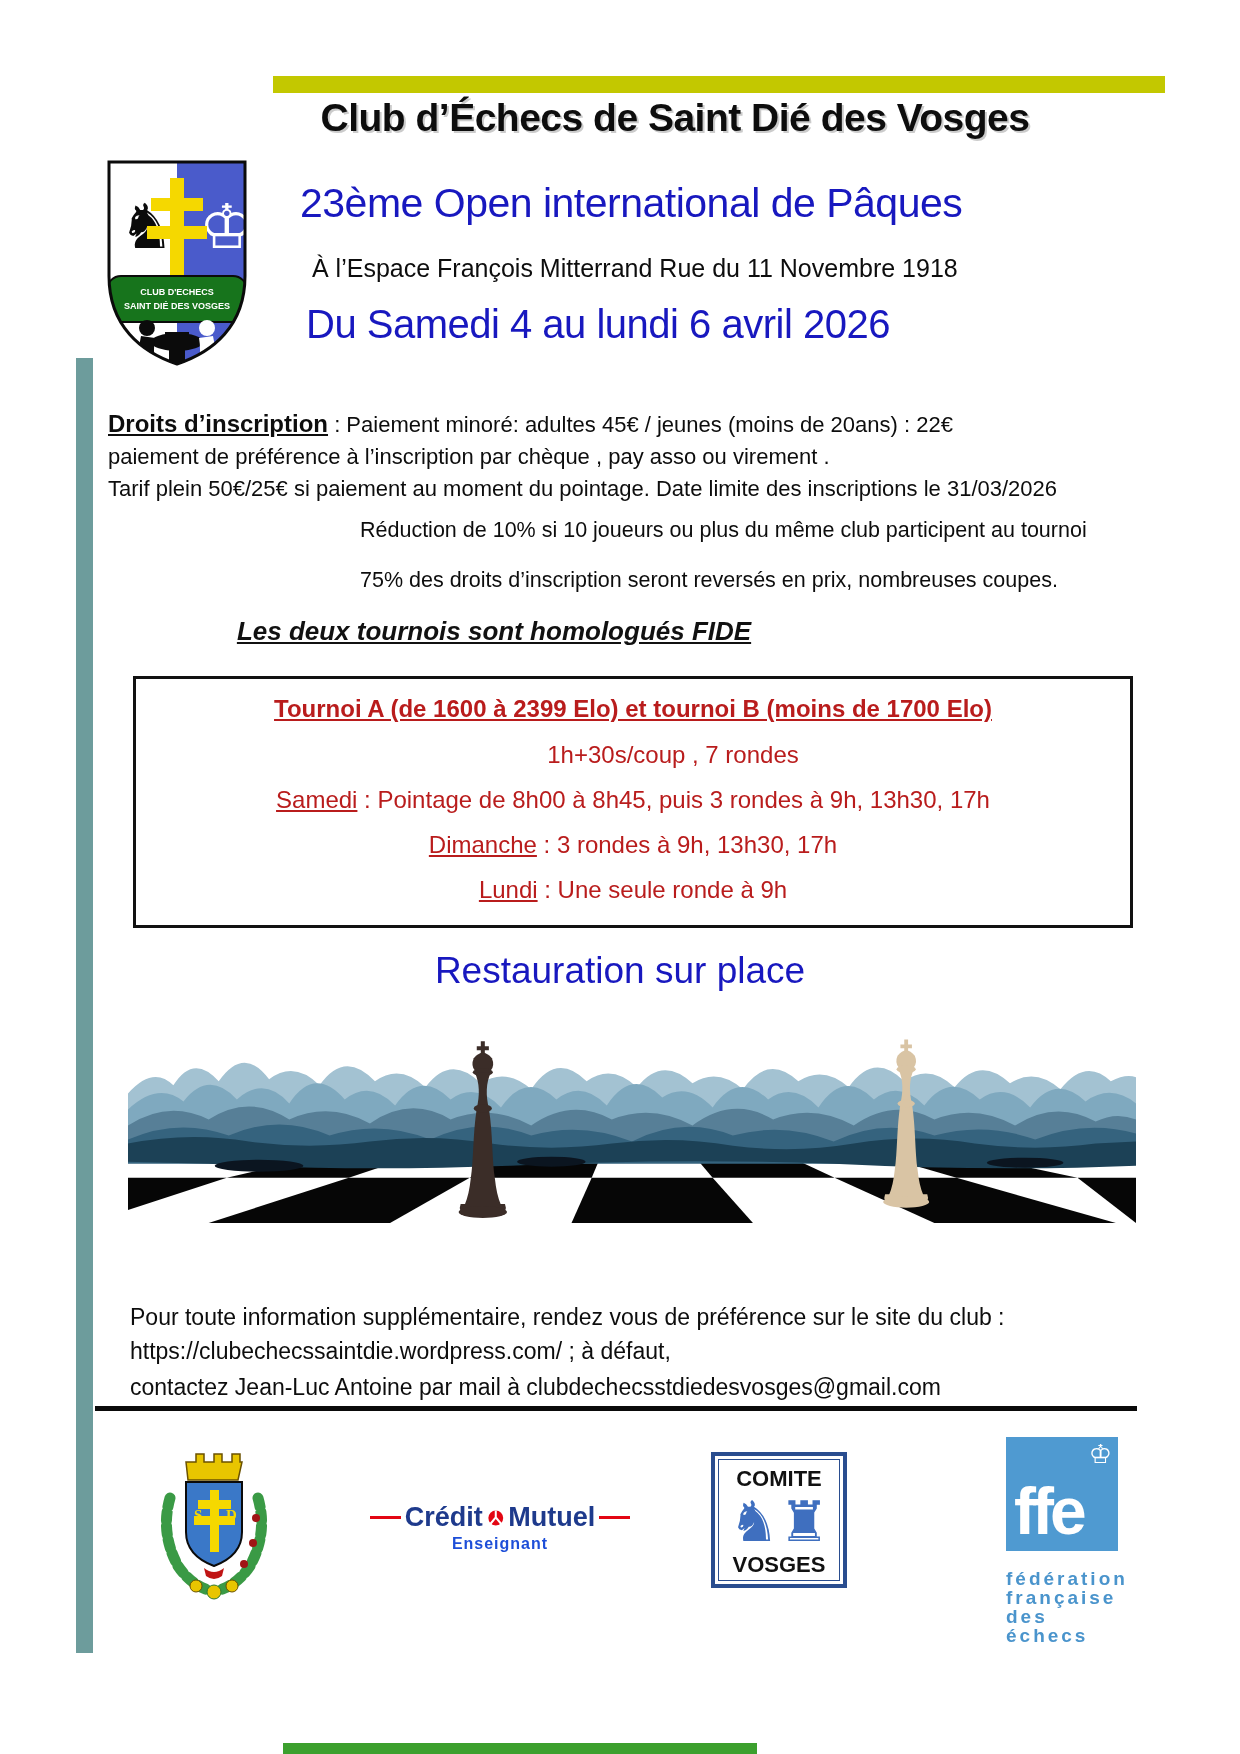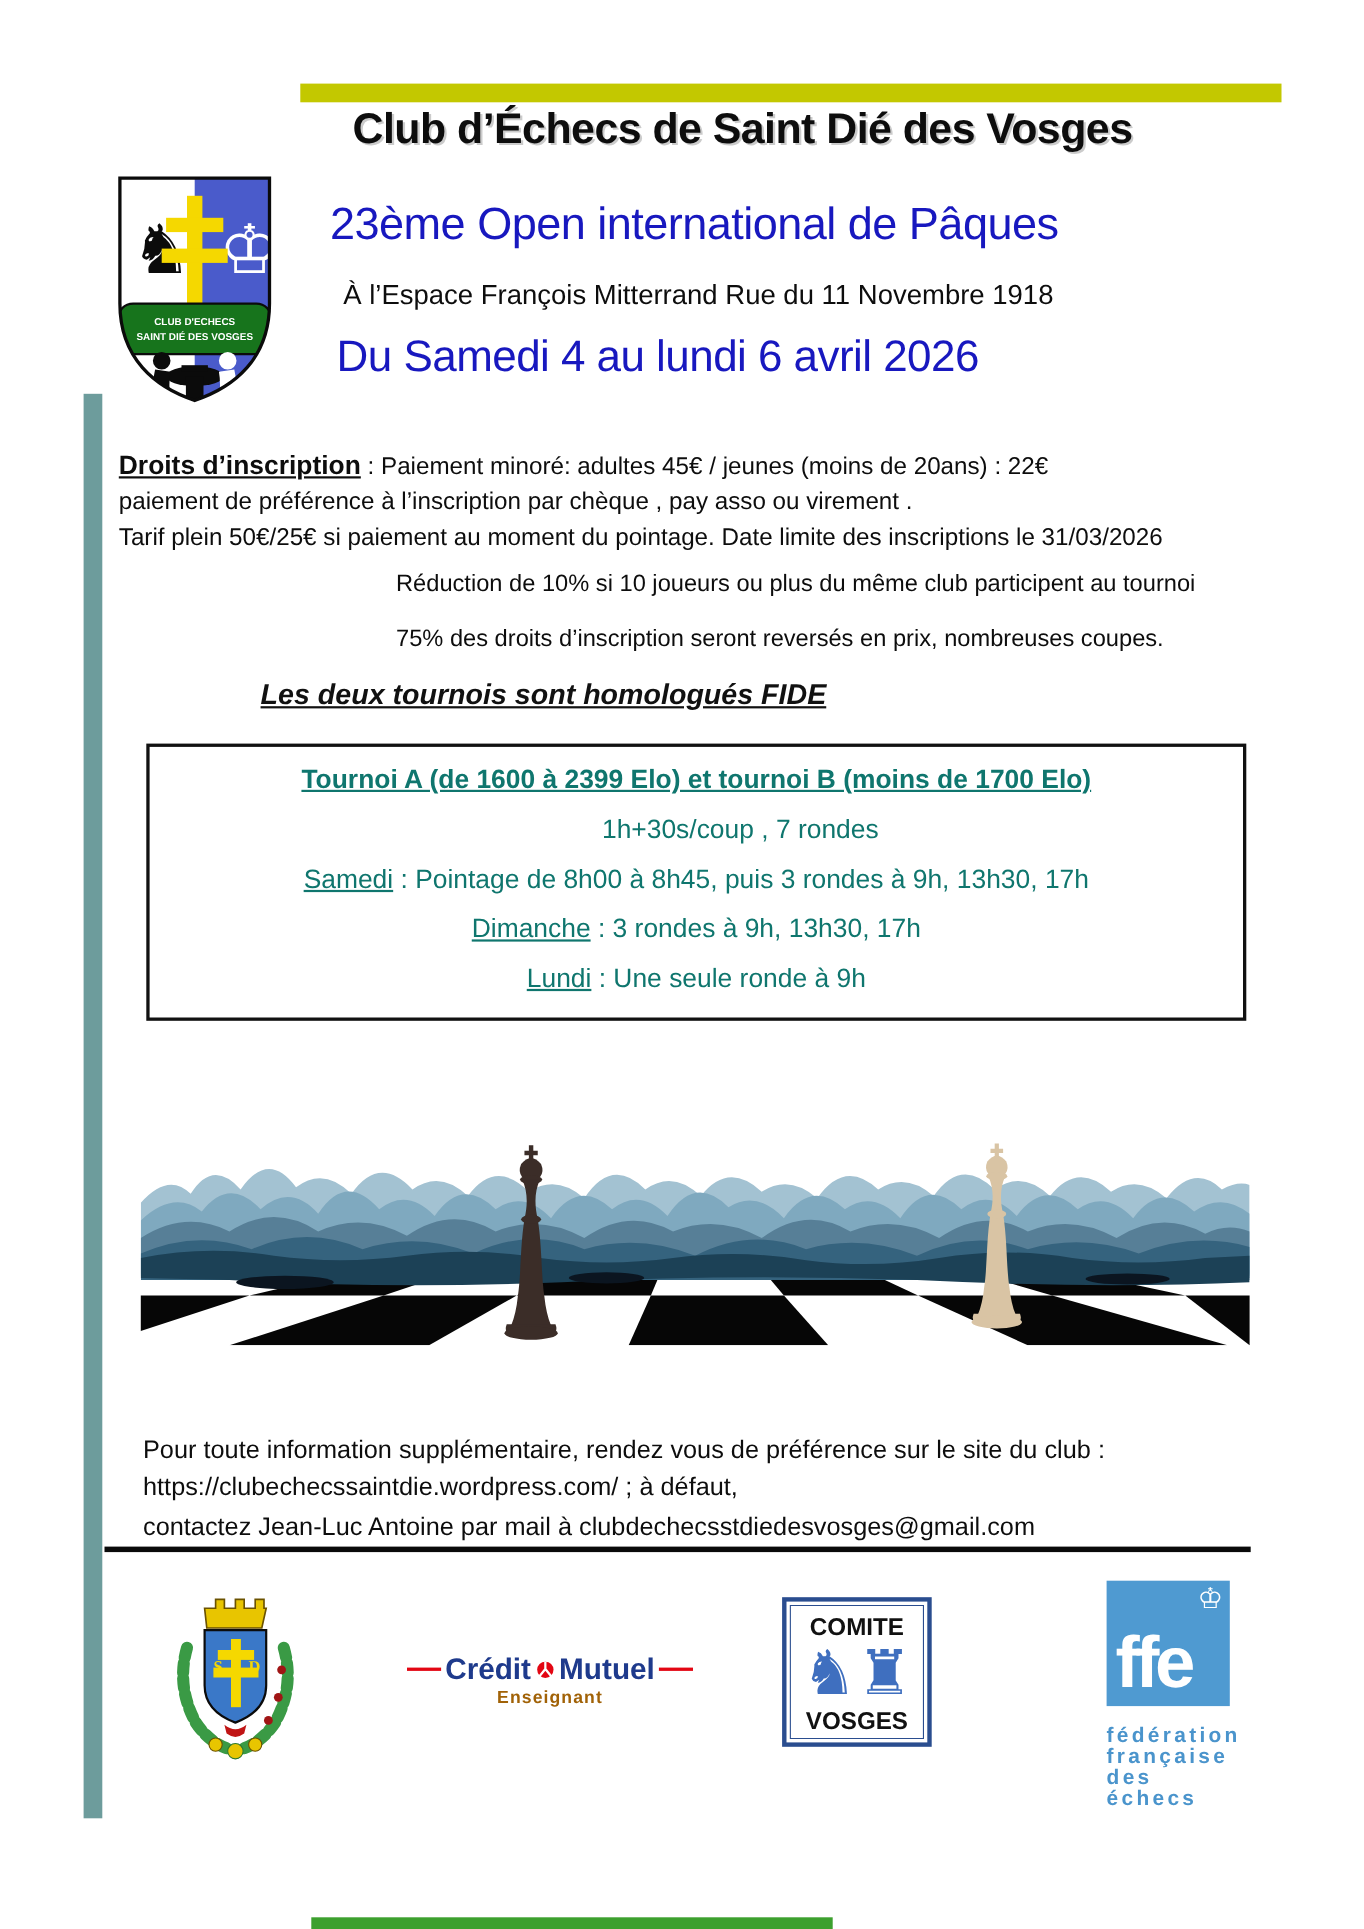--- a/index.html
+++ b/index.html
@@ -14,31 +14,31 @@
   .venue-line{left:312px;top:254px;font-size:25px;color:#0d0d0d;}
   .date-range{left:306px;top:302px;font-size:40px;color:#1818bf;letter-spacing:-0.5px;}
   .side-bar{left:76px;top:358px;width:17px;height:1295px;background:#6d9c9c;}
   .body-txt{font-size:22px;color:#0d0d0d;}
   .insc{left:108px;top:408px;width:1032px;line-height:32px;}
   .insc-label{font-weight:bold;font-size:24px;text-decoration:underline;}
   .note{left:360px;font-size:21.5px;color:#0d0d0d;}
   .fide{left:0;top:616px;width:988px;text-align:center;font-size:26px;font-weight:bold;
         font-style:italic;text-decoration:underline;}
   .sched-box{left:133px;top:676px;width:994px;height:246px;border:3px solid #111;background:#fff;}
-  .sched-box .row{position:absolute;left:0;width:100%;text-align:center;font-size:24px;color:#0f766e;}
+  .sched-box .row{position:absolute;left:0;width:100%;text-align:center;font-size:24px;color:#b91c1c;}
   .sched-title{font-weight:bold;font-size:25px;text-decoration:underline;}
   .u{text-decoration:underline;}
   .resto{left:0;top:950px;width:1240px;text-align:center;font-size:37px;color:#1818bf;}
   .illus{left:128px;top:1015px;width:1008px;height:208px;}
   .foot-txt{font-size:23px;color:#0d0d0d;}
   .divider{left:95px;top:1406px;width:1042px;height:5px;background:#0a0a0a;}
   .cm{left:370px;top:1502px;width:260px;text-align:center;}
   .cm-main{font-size:27px;font-weight:bold;color:#1e3a8c;display:flex;align-items:center;justify-content:center;gap:4px;}
   .cm-line{display:inline-block;width:42px;height:3px;background:#e30613;}
-  .cm-sub{font-size:16px;font-weight:bold;color:#a16207;letter-spacing:1px;margin-top:2px;}
+  .cm-sub{font-size:16px;font-weight:bold;color:#1d4ed8;letter-spacing:1px;margin-top:2px;}
   .comite{left:711px;top:1432px;width:136px;height:136px;border:4px solid #2a4d8f;box-sizing:border-box;
           background:#fff;display:flex;flex-direction:column;align-items:center;justify-content:space-between;
           padding:10px 2px;box-shadow:inset 0 0 0 3px #fff, inset 0 0 0 4px #2a4d8f;margin-top:20px;}
   .comite .word{font-size:22px;font-weight:bold;color:#111;}
   .comite .pieces{font-family:"DejaVu Sans",sans-serif;font-size:56px;color:#3f6fbf;line-height:60px;}
   .ffe{left:1006px;top:1437px;width:112px;}
   .ffe-square{width:112px;height:114px;background:#4f9ad1;color:#fff;position:relative;}
   .ffe-acronym{position:absolute;left:8px;bottom:2px;font-size:66px;font-weight:bold;letter-spacing:-4px;}
   .ffe-king{position:absolute;right:6px;top:2px;font-family:"DejaVu Sans",sans-serif;font-size:26px;color:#fff;}
   .ffe-words{margin-top:18px;font-size:19px;font-weight:bold;color:#4a94cc;letter-spacing:3px;line-height:19px;}
@@ -105,20 +105,21 @@
   <div class="abs fide">Les deux tournois sont homologués FIDE</div>
 
   <div class="abs sched-box">
     <div class="row sched-title" style="top:16px;">Tournoi A (de 1600 à 2399 Elo) et tournoi B (moins de 1700 Elo)</div>
     <div class="row" style="top:62px;padding-left:40px;">1h+30s/coup , 7 rondes</div>
     <div class="row" style="top:107px;"><span class="u">Samedi</span><span> : Pointage de 8h00 à 8h45, puis 3 rondes à 9h, 13h30, 17h</span></div>
     <div class="row" style="top:152px;"><span class="u">Dimanche</span><span> : 3 rondes à 9h, 13h30, 17h</span></div>
     <div class="row" style="top:197px;"><span class="u">Lundi</span><span> : Une seule ronde à 9h</span></div>
   </div>
 
+  <div class="abs resto">Restauration sur place</div>
 
   <div class="abs illus">
     <svg width="1008" height="208" viewBox="0 0 1000 207" preserveAspectRatio="none" style="overflow:hidden">
       <rect x="0" y="0" width="1000" height="207" fill="#ffffff"></rect>
 
       <g fill="#060606">
         <polygon points="230,131 311,131 219,162 98,162"></polygon>
         <polygon points="392,131 473,131 460,162 339,162"></polygon>
         <polygon points="554,131 635,131 701,162 580,162"></polygon>
         <polygon points="716,131 797,131 942,162 822,162"></polygon>

